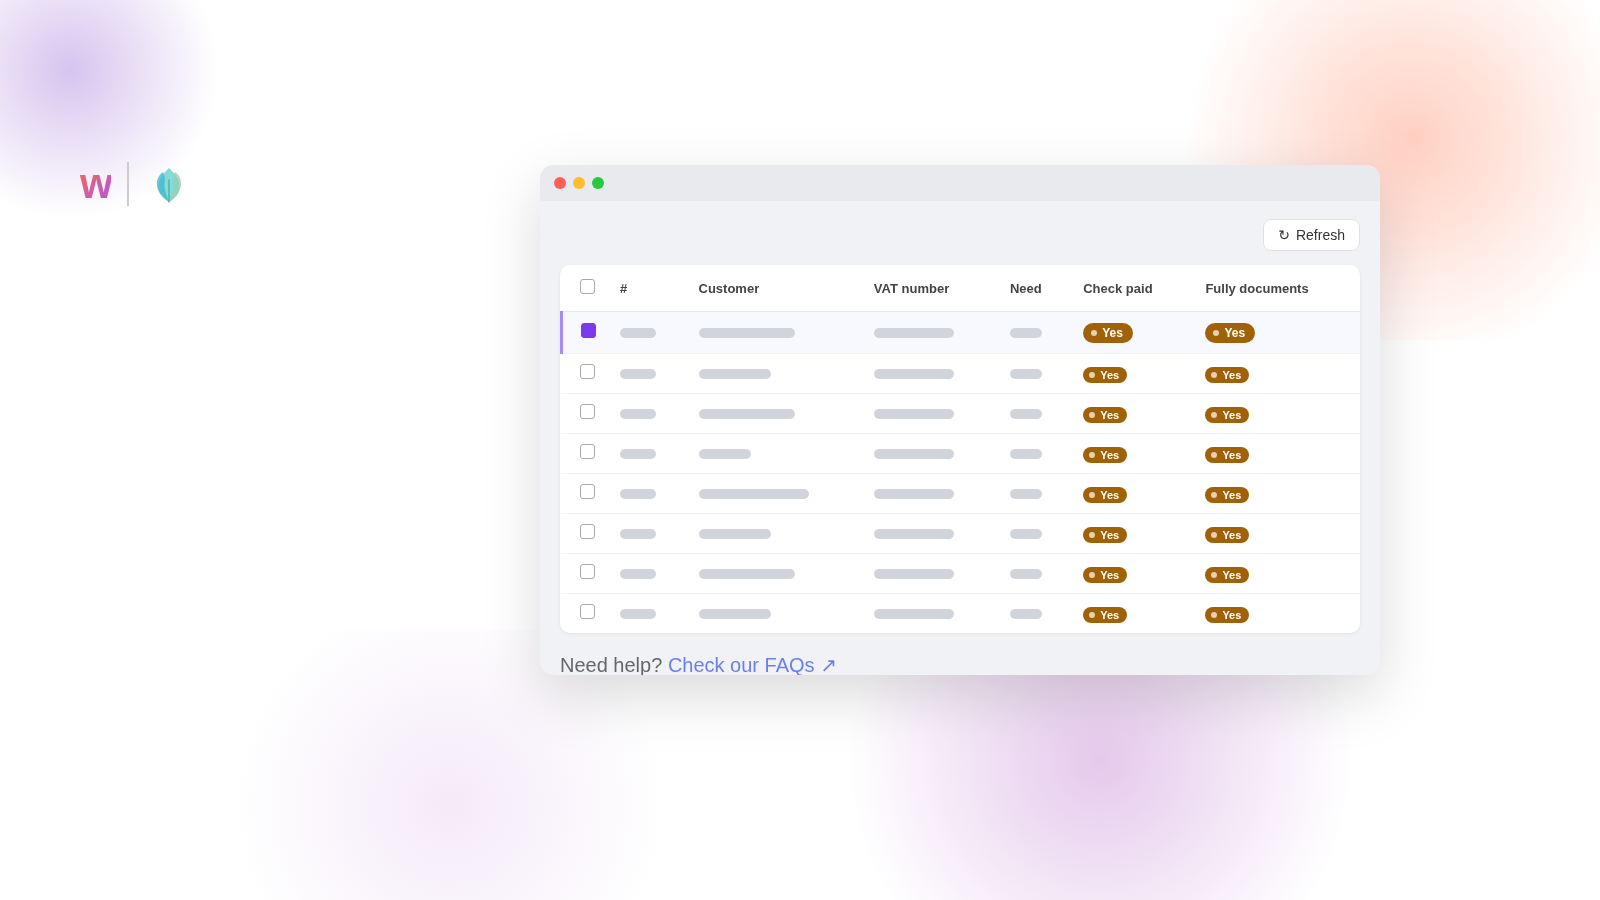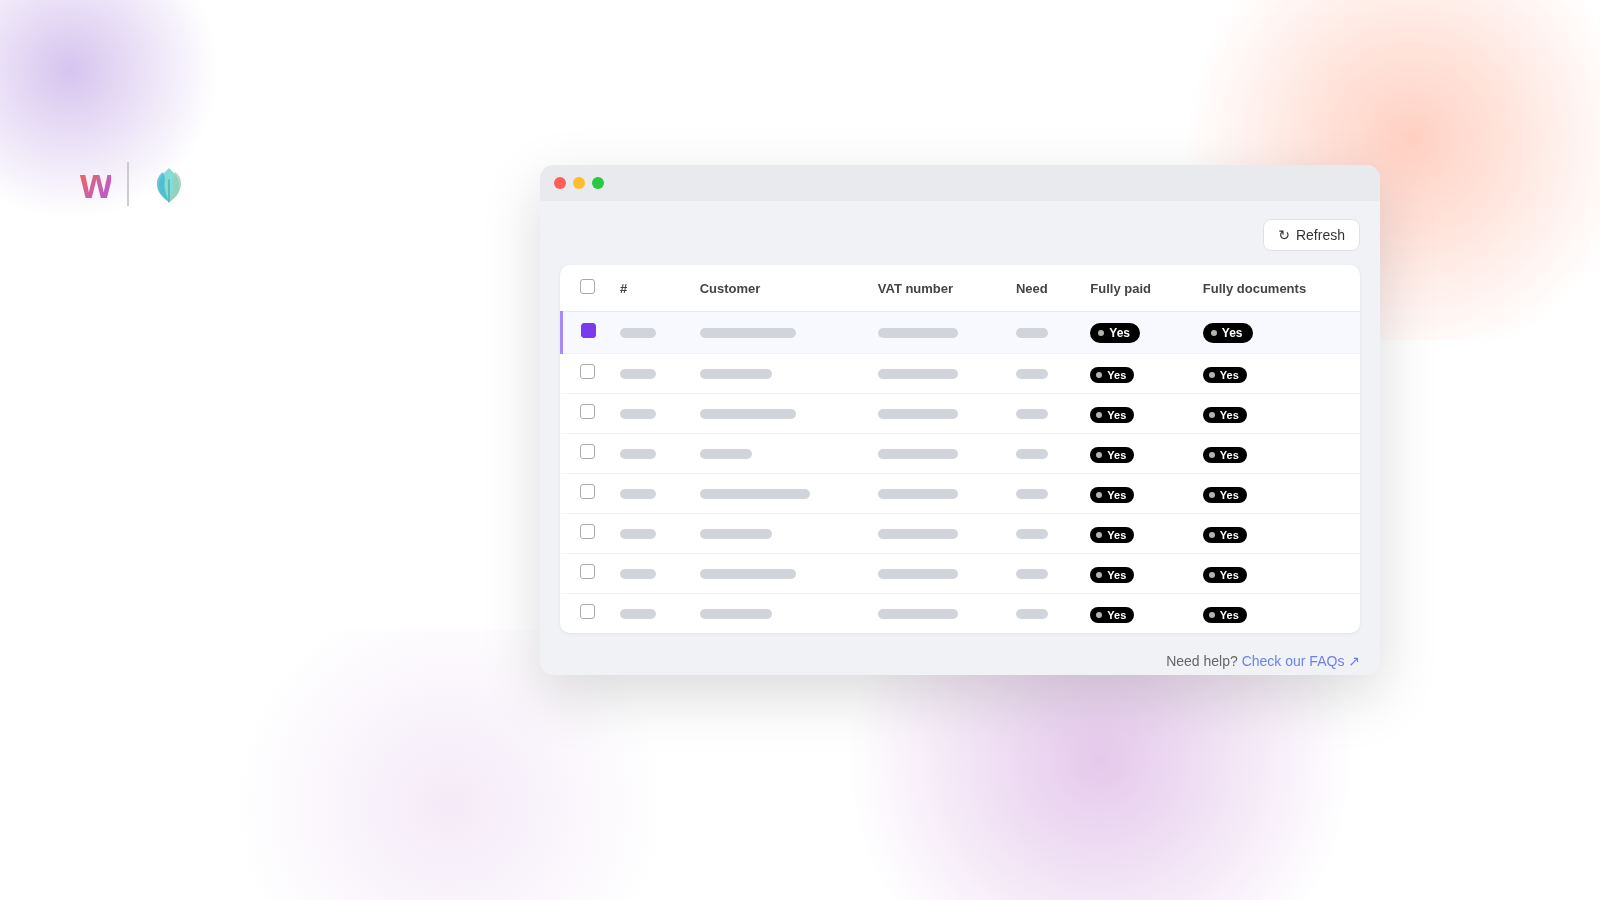--- a/index.html
+++ b/index.html
@@ -227,21 +227,21 @@
     .skel-xl { width: 96px; }
     .skel-xxl { width: 110px; }
     .skel-total { width: 32px; }
     .skel-vat { width: 80px; }
 
     
     .yes-badge {
       display: inline-flex;
       align-items: center;
       gap: 5px;
-      background: #000000;
+      background: #a16207;
       color: white;
       font-size: 12px;
       font-weight: 600;
       padding: 3px 10px 3px 8px;
       border-radius: 20px;
     }
 
     .yes-badge .dot {
       width: 6px;
       height: 6px;
@@ -260,23 +260,23 @@
       width: 15px;
       height: 15px;
       border: 1.5px solid #aaa;
       border-radius: 3px;
       cursor: pointer;
       display: inline-block;
     }
 
     
     .help-footer {
-      text-align: right;
+      text-align: left;
       margin-top: 20px;
-      font-size: 14px;
+      font-size: 20px;
       color: #666;
     }
 
     .help-footer a {
       color: #6b7ff0;
       text-decoration: none;
     }
   </style>
 </head>
 <body>
@@ -320,21 +320,21 @@
       <table>
         <thead>
           <tr>
             <th>
               <div class="cb"></div>
             </th>
             <th>#</th>
             <th>Customer</th>
             <th>VAT number</th>
             <th>Need</th>
-            <th>Fully paid</th>
+            <th>Check paid</th>
             <th>Fully documents</th>
           </tr>
         </thead>
         <tbody>
 
           <tr>
             <td>
               <div class="cb" style="border-color:#7c3aed; background:#7c3aed;"></div>
             </td>
             <td><span class="skel skel-sm"></span></td>

